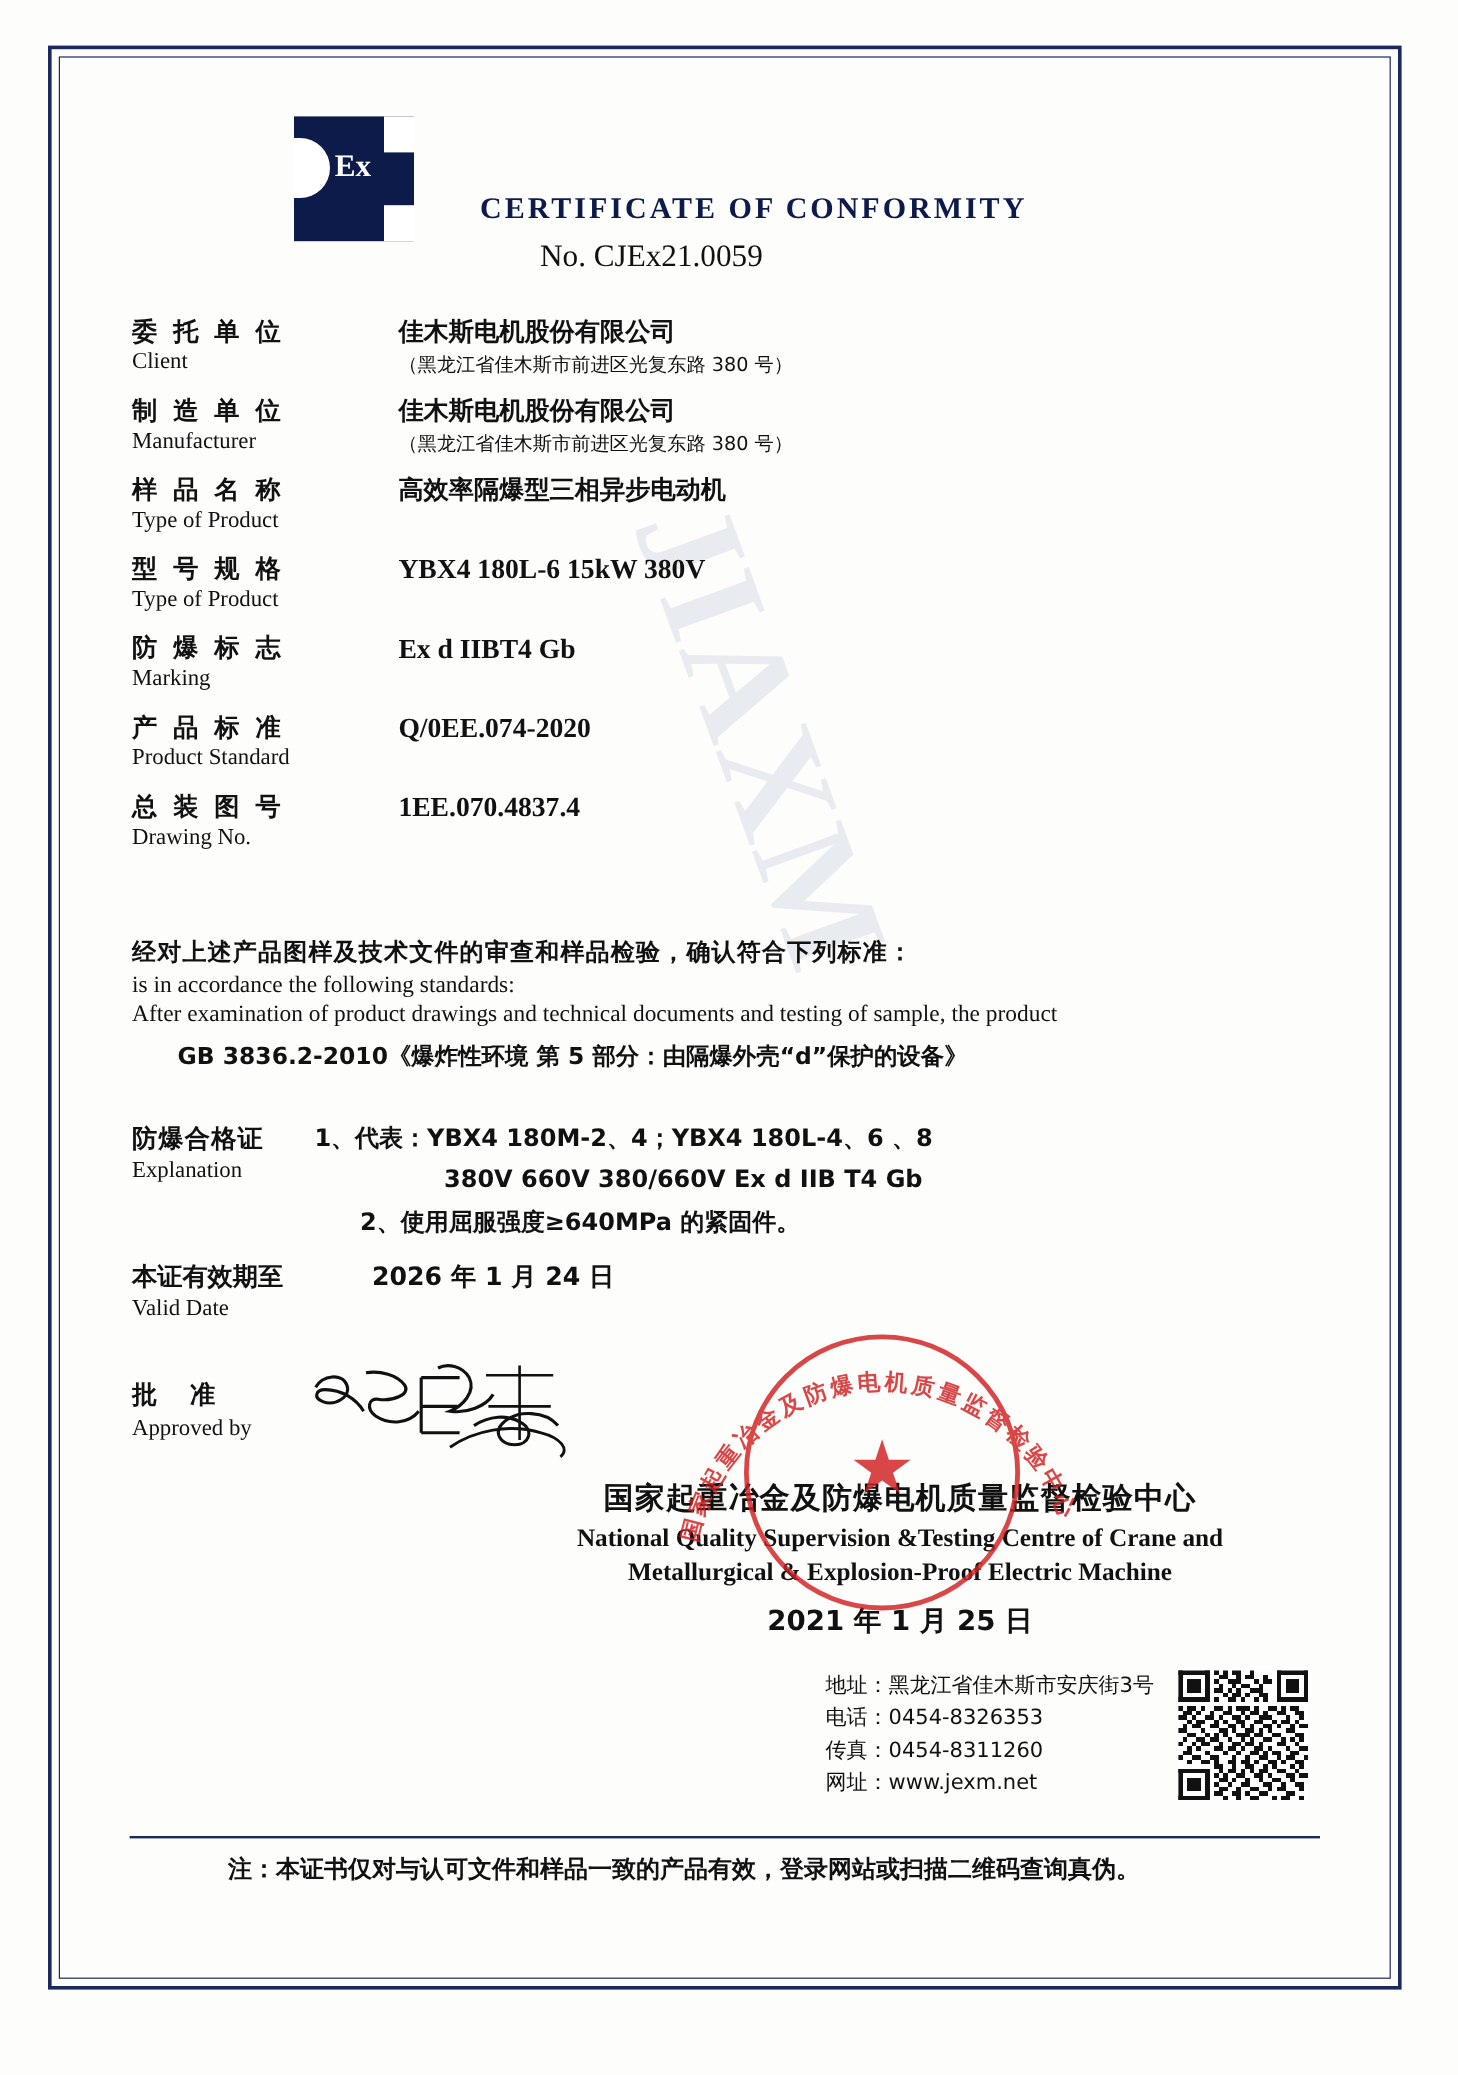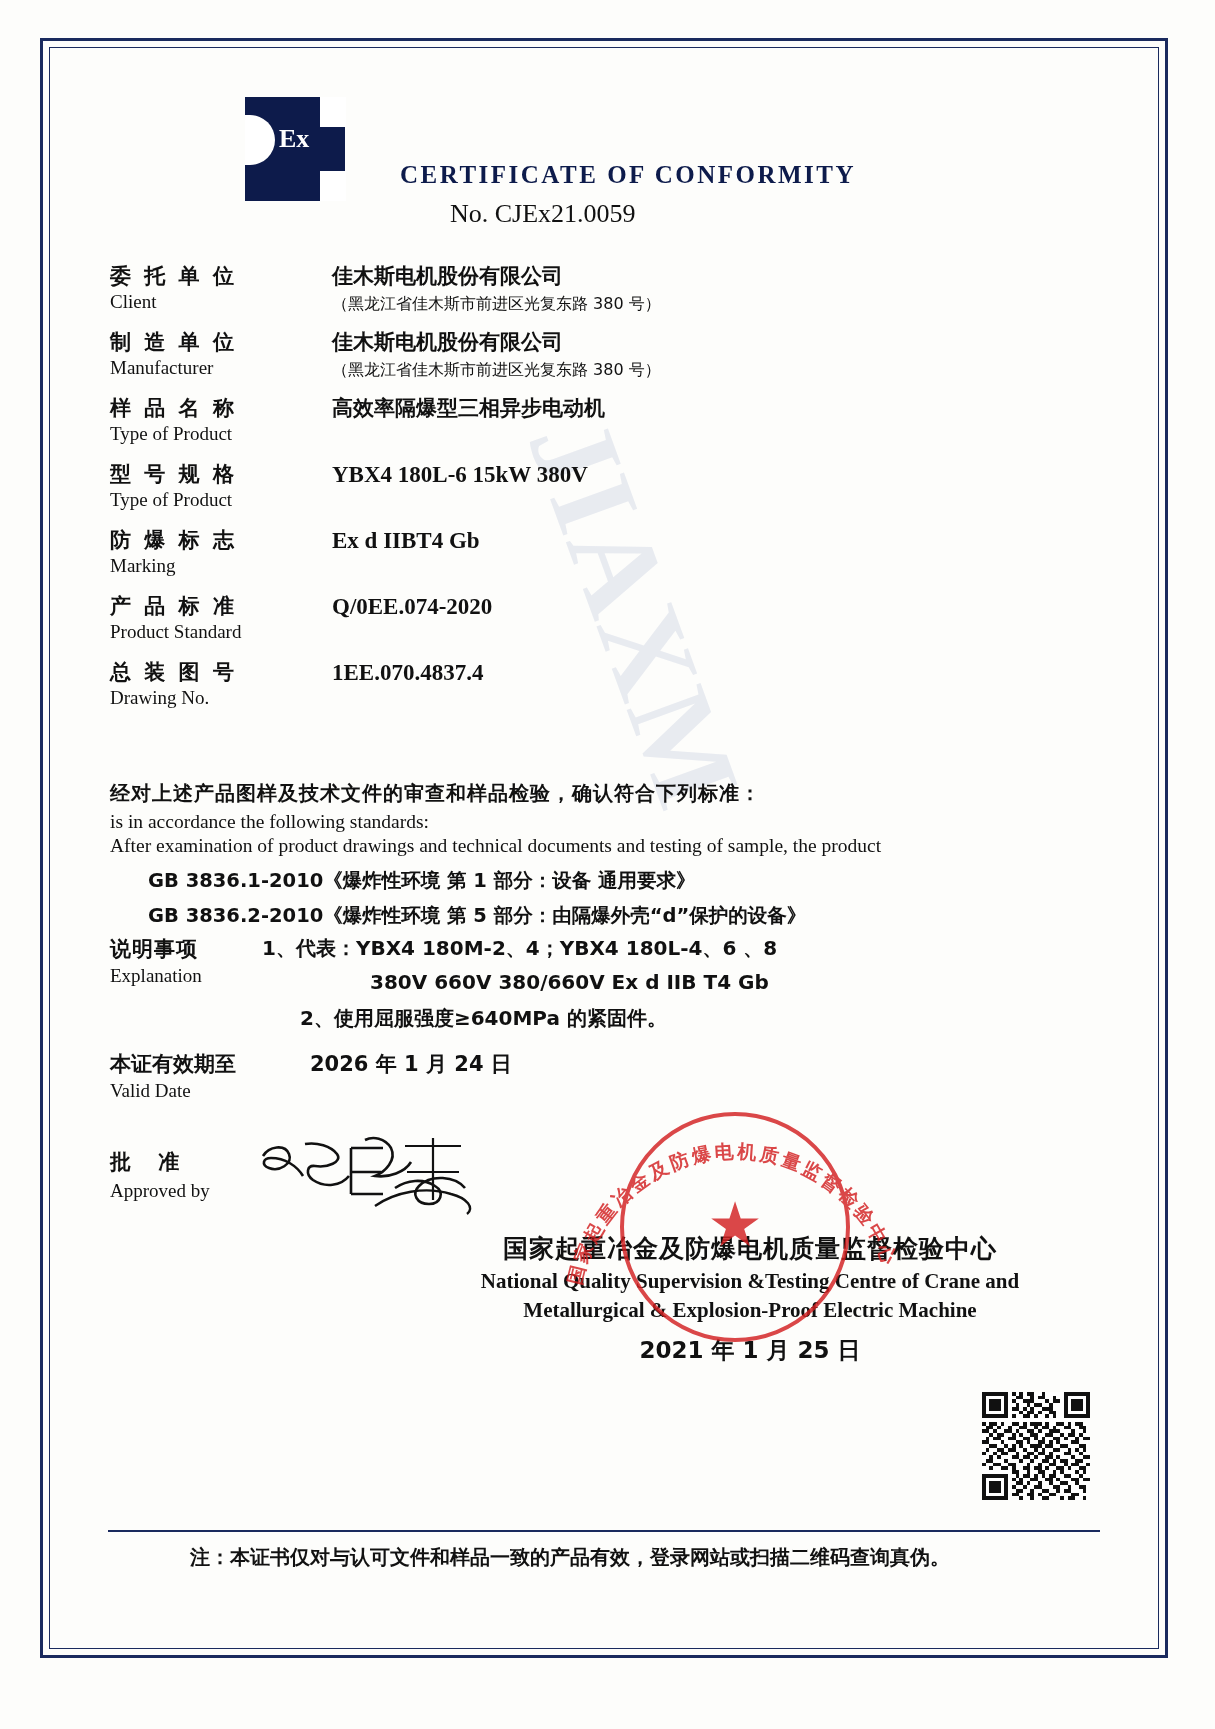--- a/index.html
+++ b/index.html
@@ -541,26 +541,25 @@
       <div class="label-en">Drawing No.</div>
       <div class="value-main serif">1EE.070.4837.4</div>
     </div>
 
   </div>
 
   <div class="statement">
     <div class="stmt-cn">经对上述产品图样及技术文件的审查和样品检验，确认符合下列标准：</div>
     <div class="stmt-en">is in accordance the following standards:</div>
     <div class="stmt-en">After examination of product drawings and technical documents and testing of sample, the product</div>
-    <div class="std-line">GB 3836.1-2010《爆炸性环境  第 1 部分：设备  通用要求》</div>
     <div class="std-line">GB 3836.2-2010《爆炸性环境  第 5 部分：由隔爆外壳“d”保护的设备》</div>
   </div>
 
   <div class="explanation">
-    <div class="exp-label-cn">说明事项</div>
+    <div class="exp-label-cn">防爆合格证</div>
     <div class="exp-label-en">Explanation</div>
     <div class="exp-l1">1、代表：YBX4 180M-2、4；YBX4 180L-4、6 、8</div>
     <div class="exp-l2">380V  660V  380/660V    Ex d IIB T4 Gb</div>
     <div class="exp-l3">2、使用屈服强度≥640MPa 的紧固件。</div>
   </div>
 
   <div class="valid">
     <div class="label-cn">本证有效期至</div>
     <div class="label-en">Valid Date</div>
     <div class="value">2026 年 1 月 24 日</div>
@@ -609,20 +608,26 @@
   <div class="authority">
     <div class="auth-cn">国家起重冶金及防爆电机质量监督检验中心</div>
     <div class="auth-en1">National Quality Supervision &amp;Testing Centre of Crane and</div>
     <div class="auth-en2">Metallurgical &amp; Explosion-Proof Electric Machine</div>
     <div class="auth-date">2021 年 1 月 25 日</div>
   </div>
 
   <div class="footer">
 
 
+    <div class="contact">
+      <div>地址：黑龙江省佳木斯市安庆街3号</div>
+      <div>电话：0454-8326353</div>
+      <div>传真：0454-8311260</div>
+      <div>网址：www.jexm.net</div>
+    </div>
 
     <svg class="qr" viewBox="0 0 29 29" shape-rendering="crispEdges">
       <rect width="29" height="29" fill="#fff"></rect>
       <g fill="#111">
         <rect x="0" y="0" width="7" height="1"></rect>
           <rect x="0" y="6" width="7" height="1"></rect>
         <rect x="0" y="0" width="1" height="7"></rect>
           <rect x="6" y="0" width="1" height="7"></rect>
         <rect x="2" y="2" width="3" height="3"></rect>
         <rect x="22" y="0" width="7" height="1"></rect>

